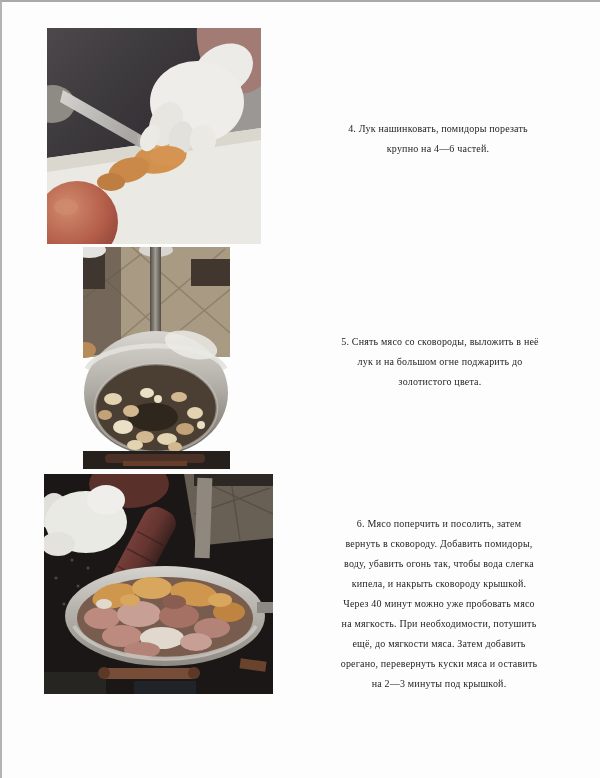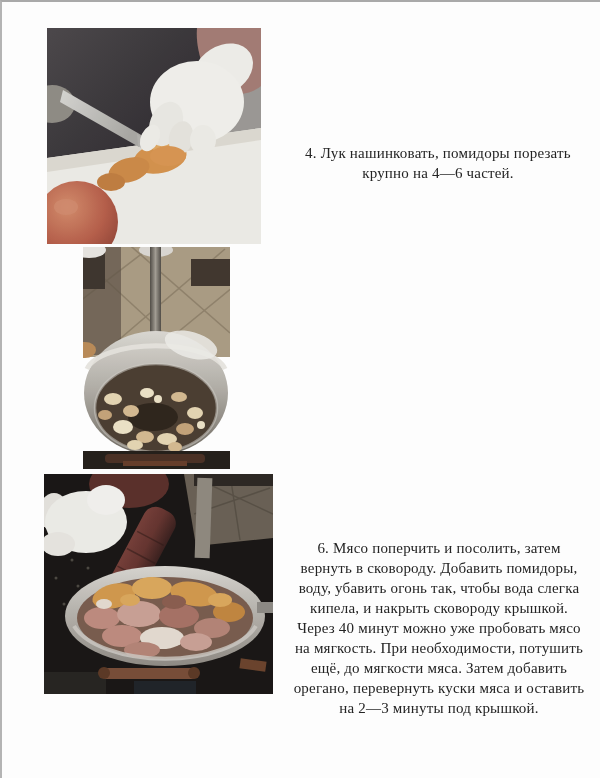--- a/index.html
+++ b/index.html
@@ -8,22 +8,22 @@
     border-top:2px solid #a9a9a9;border-left:2px solid #b4b4b4;
     box-sizing:border-box;overflow:hidden;
     font-family:"Liberation Serif","DejaVu Serif",serif;
   }
   .photo{position:absolute;overflow:hidden;}
   .photo svg{display:block;filter:blur(0.5px) saturate(0.88) contrast(0.96);}
   .photo1{left:45px;top:26px;width:214px;height:216px;}
   .photo2{left:81px;top:245px;width:147px;height:222px;}
   .photo3{left:42px;top:472px;width:229px;height:220px;}
   .step{
-    position:absolute;font-size:15px;line-height:20px;color:#242424;
-    text-align:center;letter-spacing:0.2px;margin-top:24px;
+    position:absolute;font-size:10px;line-height:20px;color:#242424;
+    text-align:center;letter-spacing:0.2px;
   }
   .step4{left:285px;top:117px;width:302px;}
   .step5{left:280px;top:330px;width:316px;}
   .step6{left:272px;top:512px;width:330px;}
 </style>
 </head>
 <body>
 
 <div class="page">
 
@@ -121,20 +121,21 @@
         <ellipse cx="92" cy="200" rx="7" ry="5" fill="#d9ba8b"></ellipse>
         <circle cx="75" cy="152" r="4" fill="#efe3c4"></circle>
         <circle cx="118" cy="178" r="4" fill="#efe3c4"></circle>
       </g>
       <rect x="0" y="204" width="147" height="18" fill="#221c16"></rect>
       <rect x="22" y="207" width="100" height="9" rx="4" fill="#4c2d1f"></rect>
       <rect x="40" y="214" width="64" height="5" fill="#6a3a24"></rect>
     </svg>
   </div>
 
+  <div class="step step5">5. Снять мясо со сковороды, выложить в неё<br>лук и на большом огне поджарить до<br>золотистого цвета.</div>
 
   <div class="photo photo3">
     <svg viewBox="0 0 229 220" width="229" height="220" xmlns="http://www.w3.org/2000/svg">
       <defs>
         <linearGradient id="p3mill" x1="0" y1="0" x2="1" y2="0">
           <stop offset="0" stop-color="#7a3b34"></stop>
             <stop offset="0.5" stop-color="#69302b"></stop>
             <stop offset="1" stop-color="#3a1c1a"></stop>
         </linearGradient>
         <linearGradient id="p3rim" x1="0" y1="0" x2="0" y2="1">

